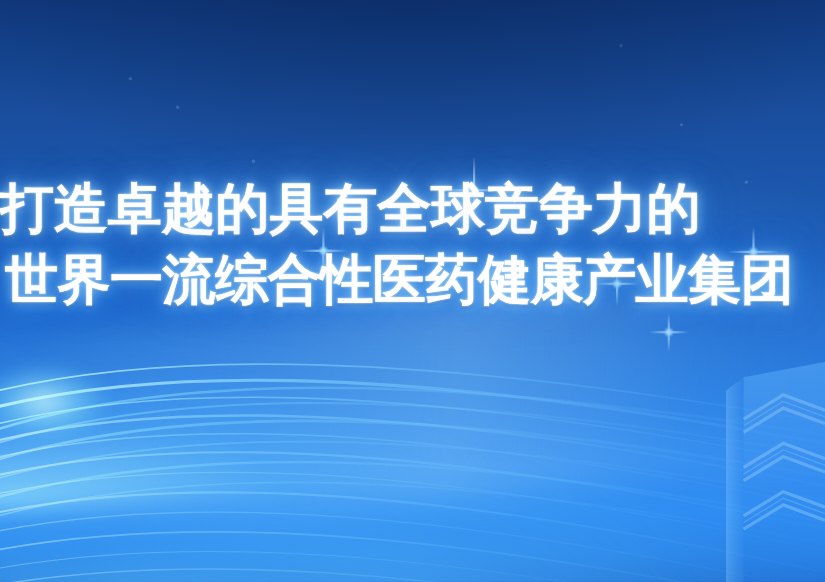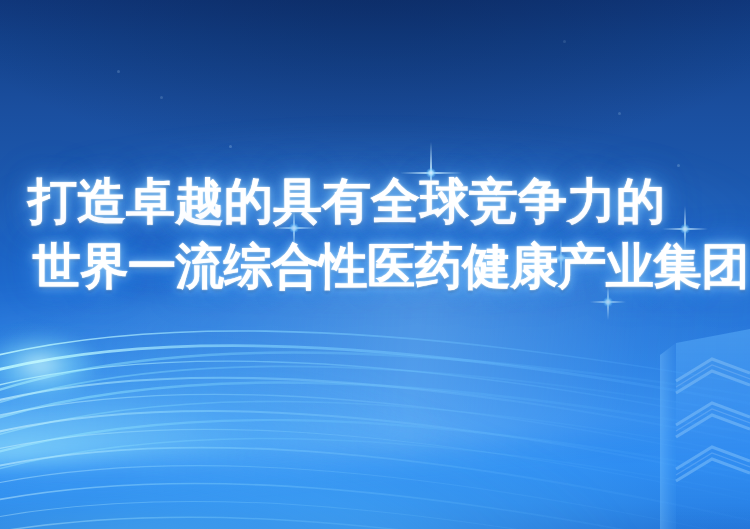--- a/index.html
+++ b/index.html
@@ -161,25 +161,24 @@
     width: 3px; height: 3px;
     border-radius: 50%;
     background: rgba(210,240,255,0.55);
     filter: blur(0.7px);
   }
 
   
   .headline {
     position: absolute;
     left: 0;
-    top: 176px;
+    top: 164px;
     width: 602px;
     text-align: center;
     user-select: none;
-    padding-left: 28px;
   }
   .hl-line {
     display: block;
     font-family: "DejaVu Sans", "Liberation Sans", sans-serif;
     font-weight: 700;
     color: #ffffff;
     line-height: 1.08;
     white-space: nowrap;
     text-shadow:
       0 0 2px rgba(255,255,255,0.95),

